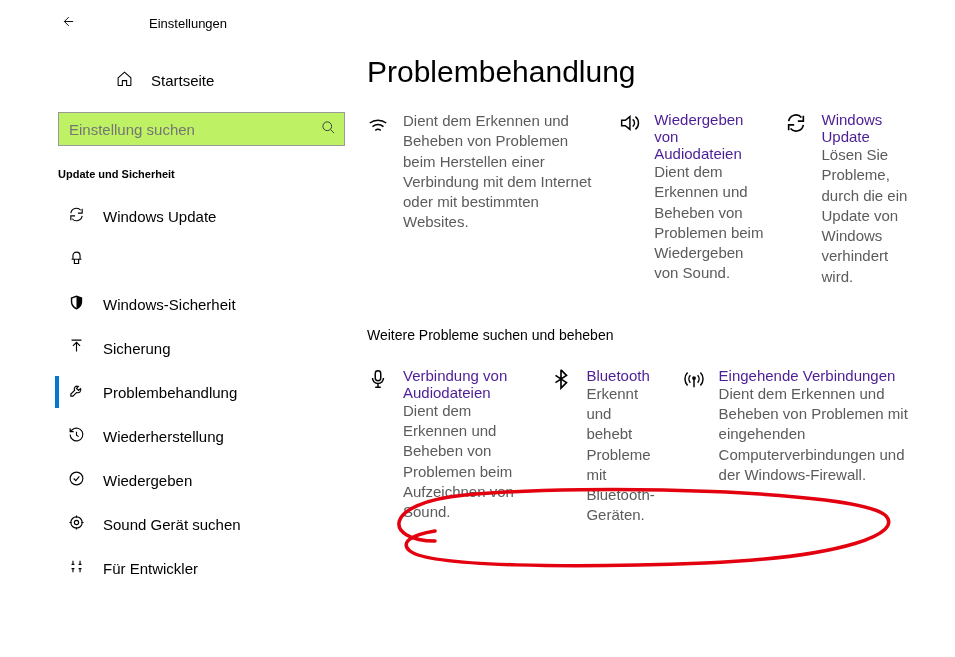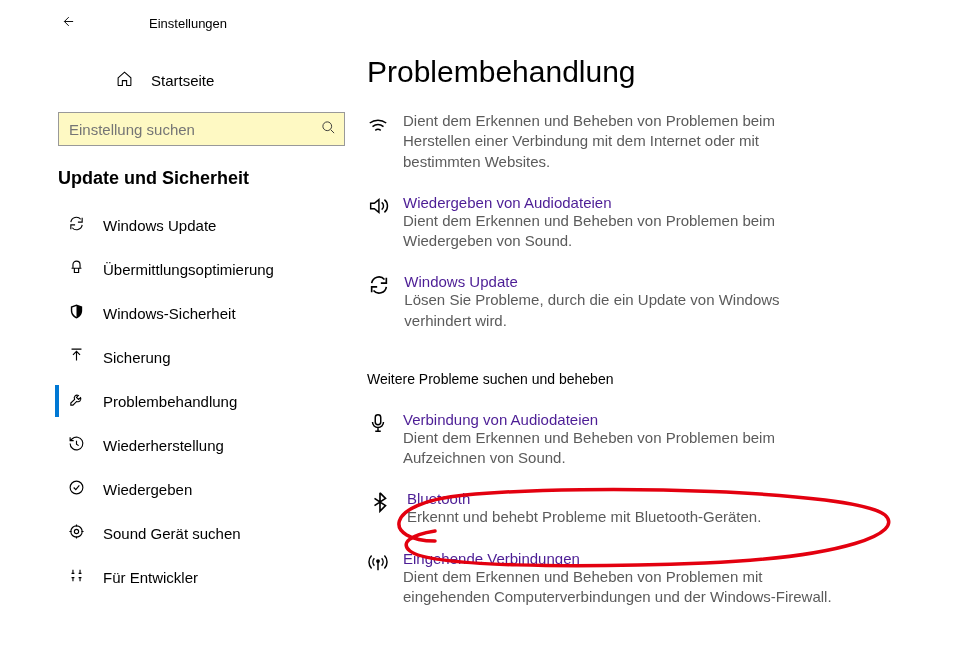--- a/index.html
+++ b/index.html
@@ -9,34 +9,34 @@
   
   .sidebar { width: 345px; height: 100%; padding-top: 8px; }
   .titlebar { display: flex; align-items: center; gap: 30px; padding: 6px 0 6px 60px; font-size: 13px; position: relative; } 
   .titlebar { padding-left: 60px; }
   .title-label { margin-left: 44px; text-align: right; }
 
   .home-row { display: flex; align-items: center; gap: 18px; padding: 10px 0 10px 68px; margin-top: 22px; font-size: 15px; margin-left: 48px; }
   .home-row svg, .nav-row svg { width: 17px; height: 17px; flex: 0 0 17px; }
 
   .search-wrap { padding: 12px 8px 12px 58px; }
-  .search-box { display: flex; align-items: center; width: 287px; height: 34px; border: 1px solid #999; background: #fef9c3; }
+  .search-box { display: flex; align-items: center; width: 287px; height: 34px; border: 1px solid #999; background: #bef264; }
   .search-box input { flex: 1; border: none; outline: none; font-size: 15px; padding: 0 10px; color: #555; background: transparent; font-family: inherit; }
   .search-box .sicon { width: 32px; text-align: center; color: #444; }
 
-  .category { padding: 10px 0 8px 58px; font-size: 18px; font-weight: 600; }
+  .category { padding: 10px 0 8px 58px; font-size: 11px; font-weight: 600; }
 
   .nav-list { margin-top: 6px; }
   .nav-row { display: flex; align-items: center; gap: 18px; padding: 12px 0 12px 68px; font-size: 15px; cursor: default; position: relative; }
   .nav-row.selected::before { content:""; position:absolute; left:55px; top:6px; bottom:6px; width:4px; background:#0078d4; }
 
   
   .main { flex: 1; padding: 55px 40px 0 22px; overflow: hidden; }
   .page-title { font-size: 30px; font-weight: 400; margin-bottom: 22px; }
-  .items { display: flex; flex-direction: column; gap: 22px; }
+  .items { display: flex; gap: 22px; }
   .item { display: flex; gap: 14px; max-width: 470px; }
   .item .iicon { width: 26px; display: flex; justify-content: center; padding-top: 1px; }
   .item .iicon svg { width: 22px; height: 22px; }
   .item .itext .ititle { font-size: 15px; color: #4c1d95; }
   .item .itext .idesc { font-size: 15px; color: #5b5b5b; line-height: 1.35; }
   .section-title { font-size: 14px; font-weight: 400; margin: 40px 0 24px 0; }
 
   
   .hl { position: absolute; background: rgba(240, 255, 0, 0.75); z-index: -1; }
 
@@ -91,21 +91,20 @@
         <span><svg viewBox="0 0 24 24" fill="none" stroke="#000" stroke-width="1.6">
               <path d="M20 4v6h-6M4 20v-6h6"></path>
               <path d="M4 10a8 8 0 0 1 14-4M20 14a8 8 0 0 1-14 4"></path>
             </svg></span>
         <span>Windows Update</span>
       </div>
       <div class="nav-row">
         <span><svg viewBox="0 0 24 24" fill="none" stroke="#000" stroke-width="1.6">
               <path d="M5 13h14M9 13v6h6v-6M7 13V8a5 5 0 0 1 10 0v5"></path>
             </svg></span>
-        <span>Übermittlungsoptimierung</span>
       </div>
       <div class="nav-row">
         <span><svg viewBox="0 0 24 24" fill="#000">
               <path d="M12 2l8 3v6c0 5-3.5 9-8 11-4.5-2-8-6-8-11V5l8-3zm0 2.2L6 6.3v4.7c0 3.7 2.5 7 6 8.7V4.2z"></path>
             </svg></span>
         <span>Windows-Sicherheit</span>
       </div>
       <div class="nav-row">
         <span><svg viewBox="0 0 24 24" fill="none" stroke="#000" stroke-width="1.6">
               <path d="M12 19V6M7 11l5-5 5 5M5 3h14"></path>

